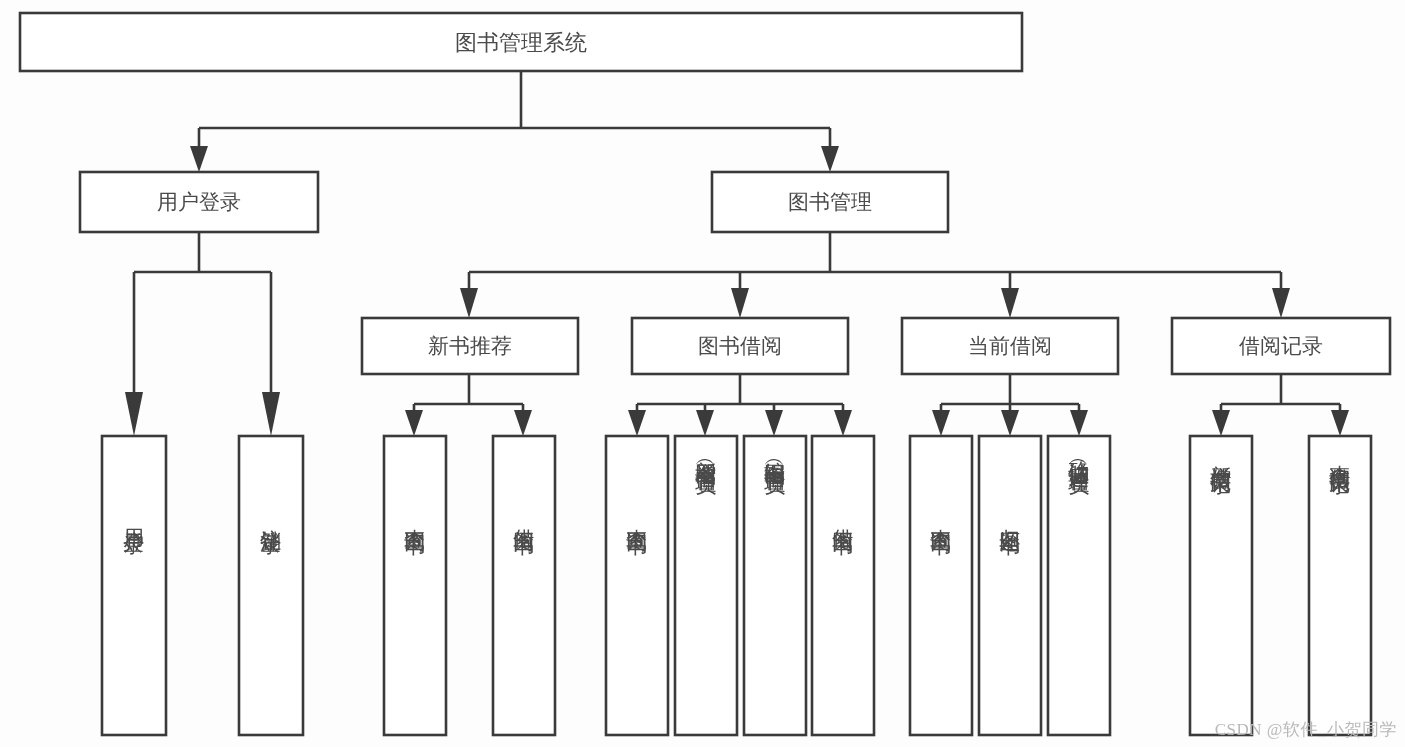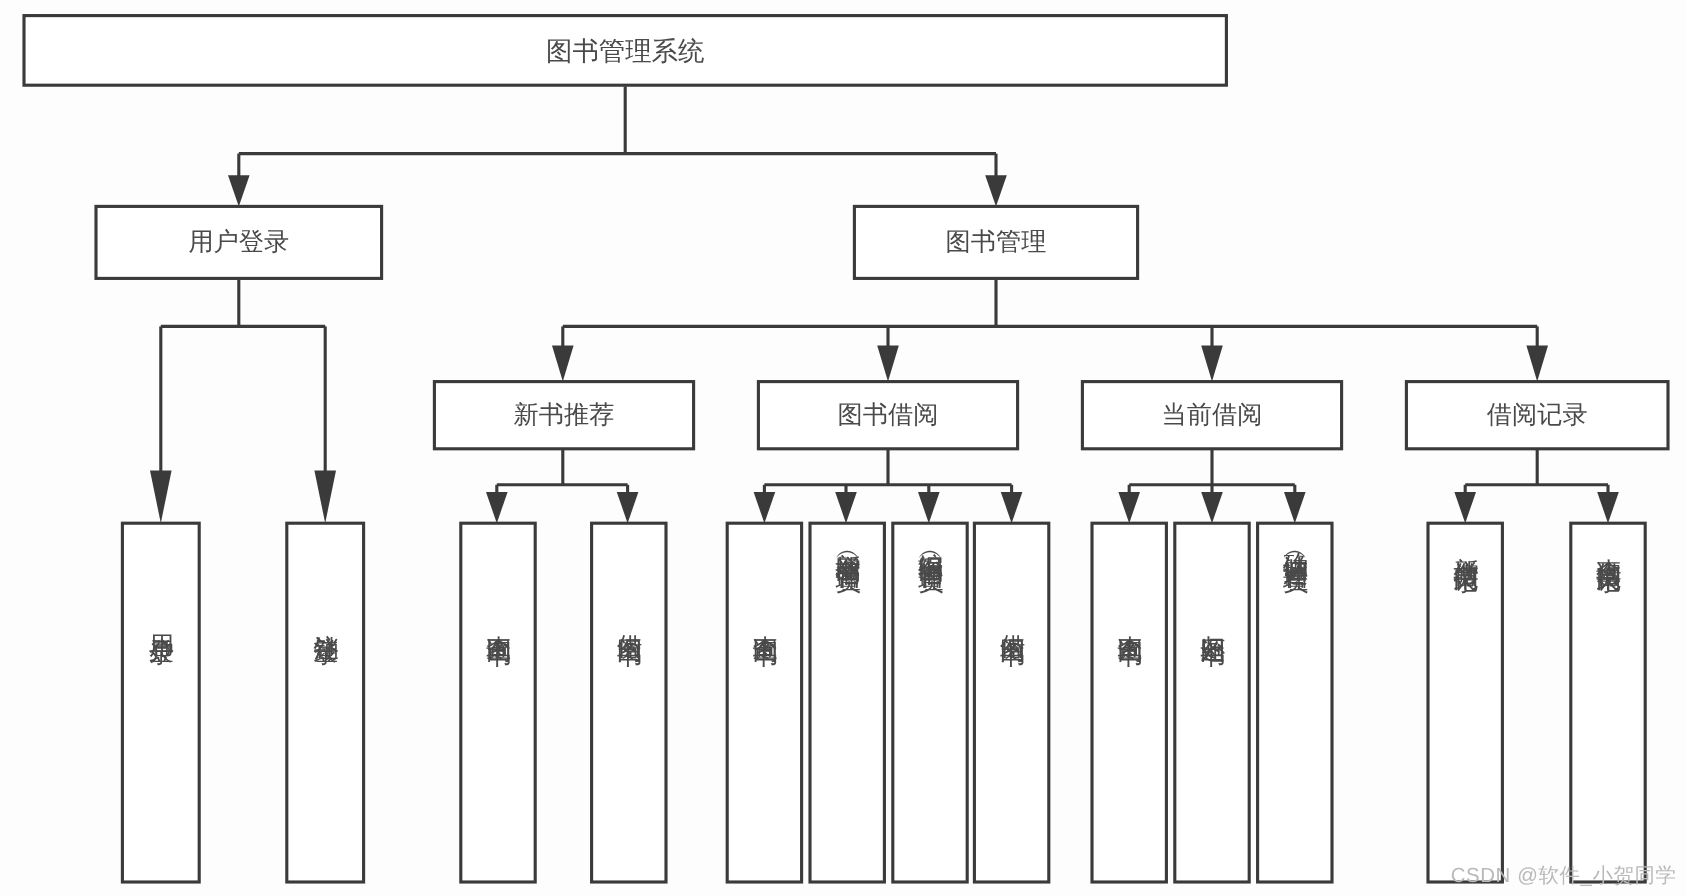--- a/index.html
+++ b/index.html
@@ -67,21 +67,21 @@
     letter-spacing: 2px;
     white-space: nowrap;
     transform: translateX(-50%);
     pointer-events: none;
     text-align: left;
   }
   .watermark {
     position: absolute;
     right: 8px;
     bottom: 6px;
-    font-family: Liberation Sans, sans-serif;
+    font-family: Liberation Serif, serif;
     font-size: 17px;
     color: #b9b9b9;
     white-space: nowrap;
     letter-spacing: 0.5px;
   }
 </style>
 </head>
 <body>
 
 <div id="diagram-root">

